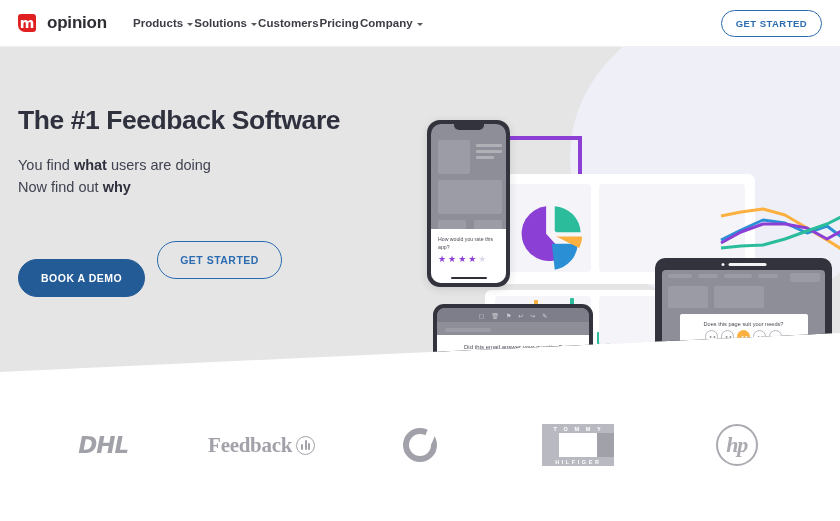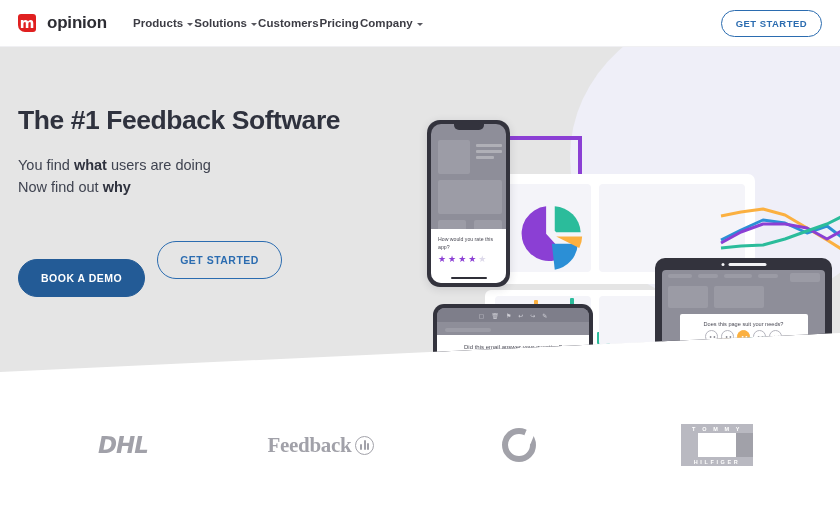--- a/index.html
+++ b/index.html
@@ -525,16 +525,21 @@
       <span class="tommy">
         <span class="t-top">T O M M Y</span>
         <span class="t-left"></span>
           <span class="t-mid"></span>
           <span class="t-right"></span>
         <span class="t-bot">HILFIGER</span>
       </span>
     </div>
 
 
+    <div class="logo-cell">
+      <span class="hp-circle">
+        <span class="hp-txt">hp</span>
+      </span>
+    </div>
 
   </div>
 
 </div>
 
 </body></html>

